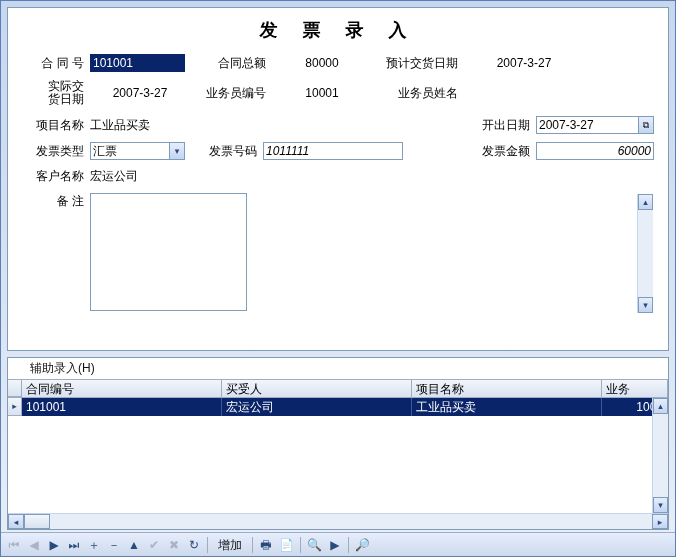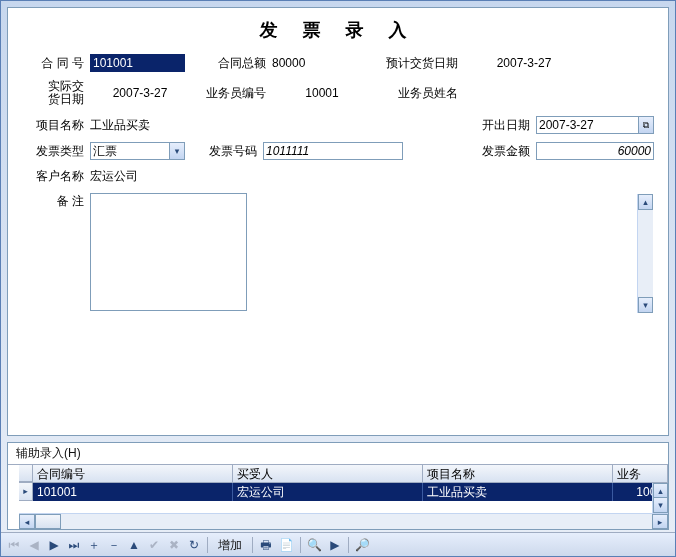--- a/index.html
+++ b/index.html
@@ -42,21 +42,21 @@
   font-size: 11px;
   text-align: center;
   line-height: 14px;
   cursor: pointer;
 }
 .upper-panel {
   margin: 6px;
   background: #fff;
   border: 1px solid #7f9db9;
   padding: 10px 14px;
-  height: 429px;
+  height: 344px;
   position: relative;
 }
 .page-title {
   text-align: center;
   font-size: 18px;
   font-weight: bold;
   letter-spacing: 10px;
   margin-bottom: 12px;
 }
 .form-grid {
@@ -170,31 +170,30 @@
 }
 .lower-panel {
   margin: 0 6px 2px 6px;
   background: #fff;
   border: 1px solid #7f9db9;
   flex: 1;
   display: flex;
   flex-direction: column;
 }
 .aux-label {
-  padding: 2px 8px;
+  padding: 2px 22px;
   font-size: 12px;
   color: #111;
 }
 .grid-table {
   border-top: 1px solid #9facc2;
   flex: 1;
   display: flex;
   flex-direction: column;
   position: relative;
-  padding-left: 11px;
 }
 .grid-header {
   display: flex;
   background: linear-gradient(#f3f6fb,#d8e2f1);
   border-bottom: 1px solid #9facc2;
   height: 18px;
 }
 .grid-header .hcell {
   border-right: 1px solid #9facc2;
   padding: 1px 4px;
@@ -300,21 +299,21 @@
 
 <div class="window">
 
   <div class="upper-panel">
     <div class="page-title">发 票 录 入</div>
 
     <div class="form-grid">
       <div class="lbl">合 同 号</div>
       <div><input class="sel-input" value="101001" style=""></div>
       <div class="lbl">合同总额</div>
-      <div class="val" style="text-align:left">80000</div>
+      <div class="val" style="text-align:center">80000</div>
       <div class="lbl">预计交货日期</div>
       <div class="val" style="text-align:center">2007-3-27</div>
 
       <div class="lbl lbl-ml">实际交<br>货日期</div>
       <div class="val" style="text-align:center">2007-3-27</div>
       <div class="lbl">业务员编号</div>
       <div class="val" style="text-align:center">10001</div>
       <div class="lbl">业务员姓名</div>
     </div>
 

